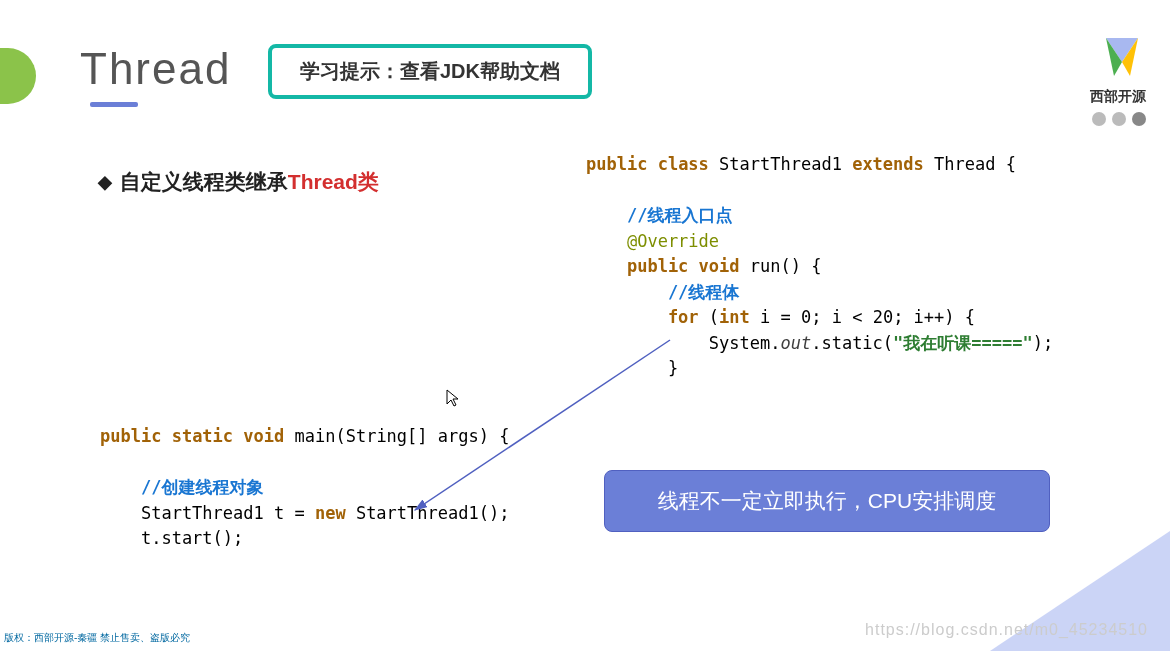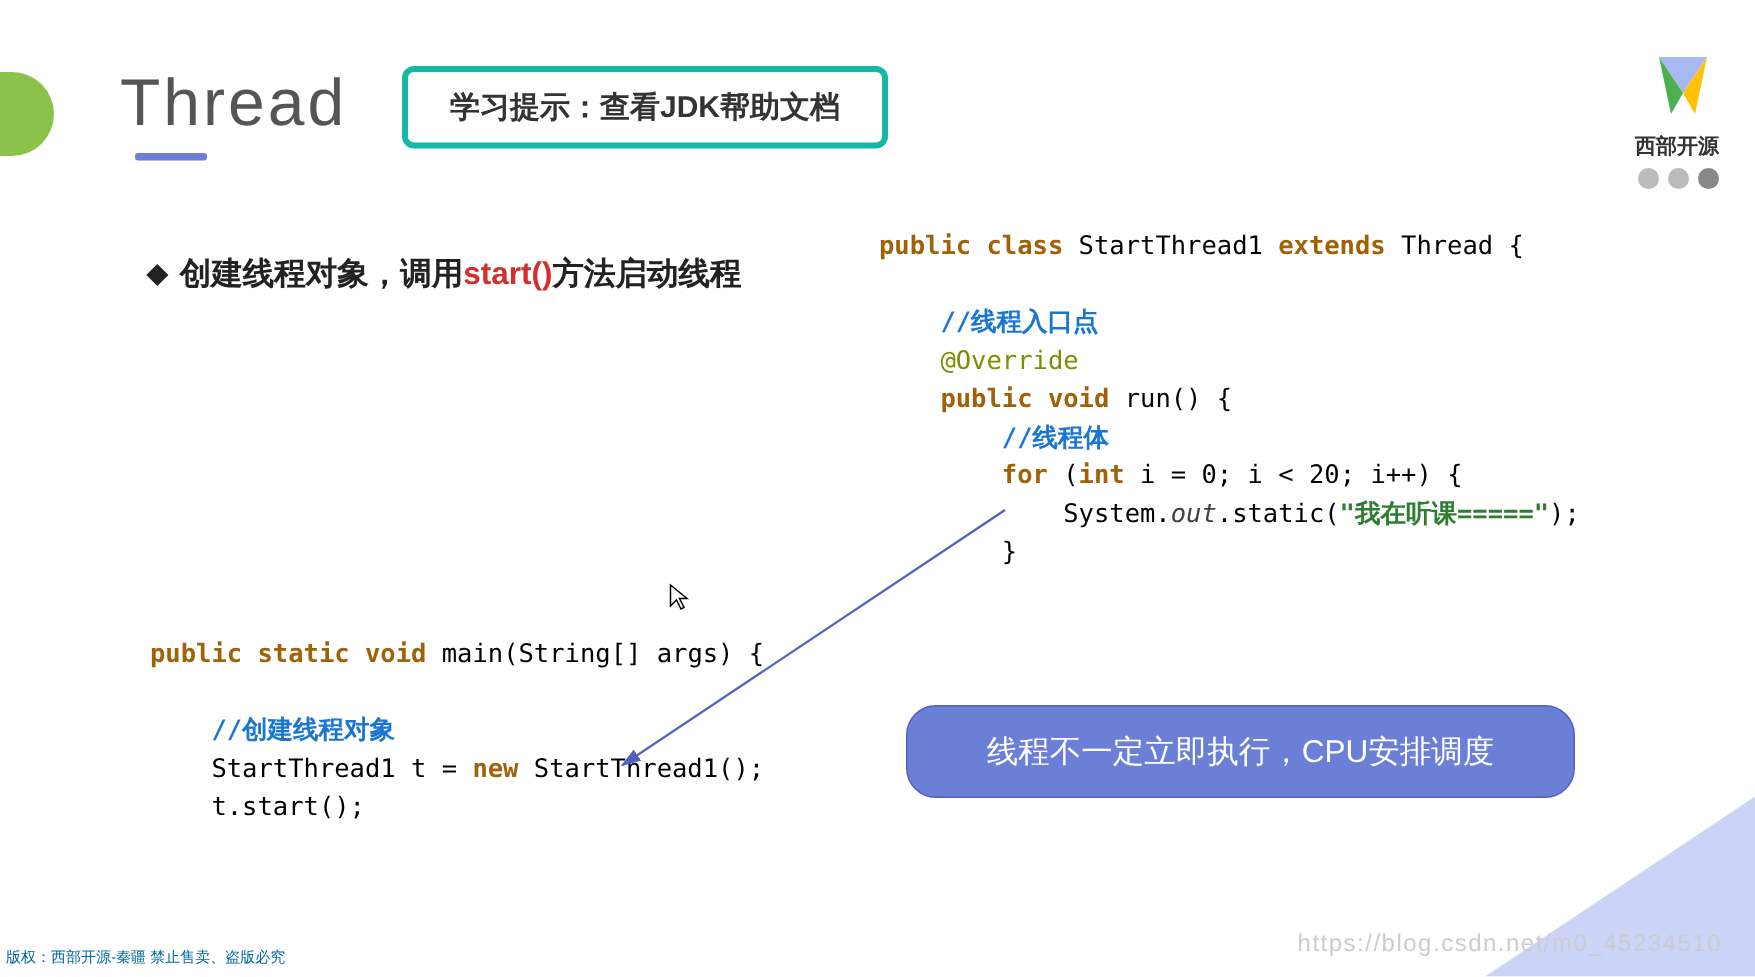--- a/index.html
+++ b/index.html
@@ -19,21 +19,21 @@
 .bullets li::before{content:"◆";margin-right:8px;font-size:18px}
 .red{color:#d32f2f}
 .code{font-family:Consolas,Monaco,monospace;font-size:17px;line-height:1.5;white-space:pre}
 .code-top{position:absolute;left:586px;top:152px}
 .code-bottom{position:absolute;left:100px;top:424px}
 .kw{color:#a16207;font-weight:700}
 .cm{color:#1976D2;font-weight:700}
 .an{color:#7D8E00}
 .str{color:#2E7D32;font-weight:700}
 .st{color:#404040;font-weight:400;font-style:italic}
-.callout{position:absolute;left:604px;top:470px;width:446px;background:#6B7FD7;color:#fff;font-size:21px;padding:16px 20px;border-radius:20px;border:1px solid #5060c0;text-align:center}
+.callout{position:absolute;left:604px;top:470px;width:446px;background:#6B7FD7;color:#fff;font-size:21px;padding:16px 20px;border-radius:8px;border:1px solid #5060c0;text-align:center}
 .arrow-svg{position:absolute;left:400px;top:330px;pointer-events:none}
 .cursor{position:absolute;left:445px;top:388px;font-size:18px;color:#333}
 .triangle{position:absolute;right:0;bottom:0;width:0;height:0;border-left:180px solid transparent;border-bottom:120px solid #a8b8f0;opacity:.6}
 .footer{position:absolute;left:4px;bottom:6px;font-size:10px;color:#0369a1}
 .watermark{position:absolute;right:22px;bottom:12px;font-size:16px;color:#ccc;letter-spacing:1px}
 </style>
 </head>
 <body>
 
 <div class="green-tab"></div>
@@ -50,21 +50,21 @@
   <div class="logo-text">西部开源</div>
 </div>
 <div class="dots">
   <div class="dot"></div>
     <div class="dot"></div>
     <div class="dot"></div>
 </div>
 
 <ul class="bullets">
   <li>
-      <span><span>创建线程对象，调用</span><span class="red">start()</span><span>方法启动线程</span></span>
+      <span><span>自定义线程类继承</span><span class="red">Thread类</span></span>
     </li>
 </ul>
 
 <div class="code code-top"><span class="kw">public</span><span class="kw"> class</span><span> StartThread1 </span><span class="kw">extends</span><span> Thread {</span>
 
 <span class="cm">    //线程入口点</span>
 <span class="an">    @Override</span>
 <span class="kw">    public</span><span class="kw"> void</span><span> run() {</span>
 <span class="cm">        //线程体</span>
 <span class="kw">        for</span><span> (</span><span class="kw">int</span><span> i = </span><span>0</span><span>; i &lt; </span><span>20</span><span>; i++) {</span>

